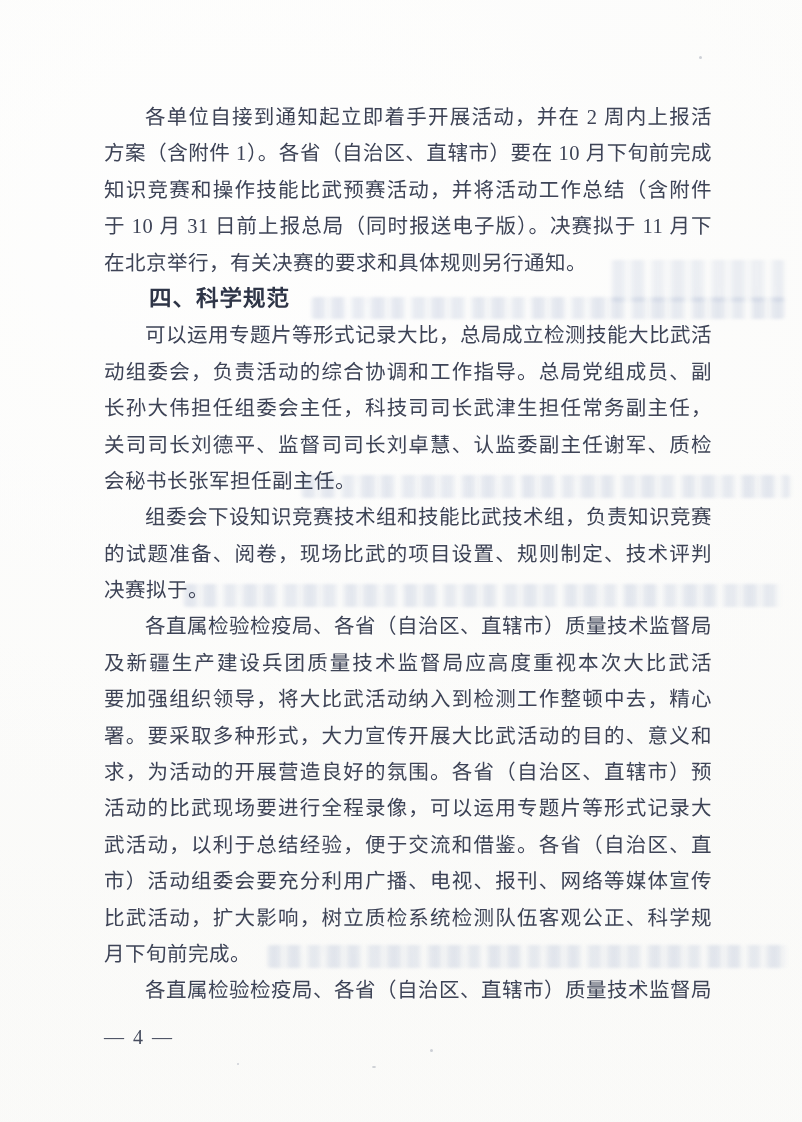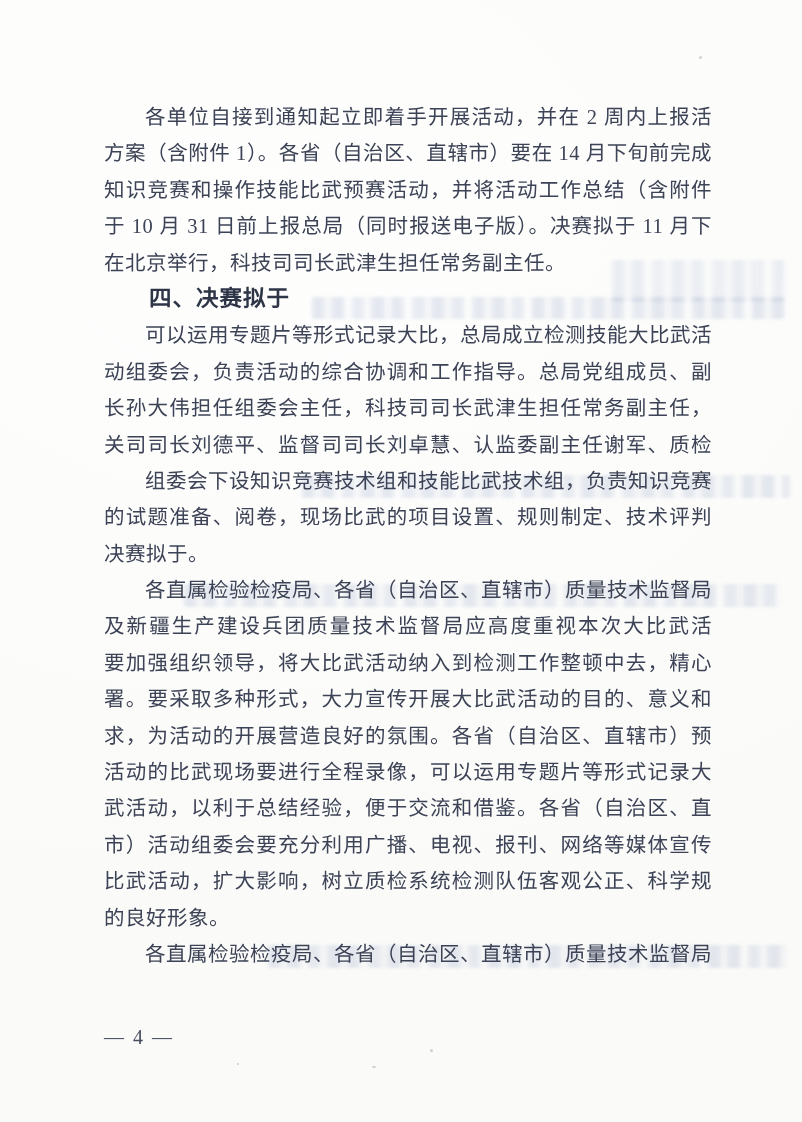--- a/index.html
+++ b/index.html
@@ -112,50 +112,51 @@
   <div class="bleed b5"></div>
 
   <div class="speck s1"></div>
   <div class="speck s2"></div>
   <div class="speck s3"></div>
   <div class="speck s4"></div>
 
   <div class="content">
       <div class="block">
         <div class="line first">各单位自接到通知起立即着手开展活动，并在 2 周内上报活动</div>
-        <div class="line">方案（含附件 1）。各省（自治区、直辖市）要在 14 月下旬前完成</div>
+        <div class="line">方案（含附件 1）。各省（自治区、直辖市）要在 10 月下旬前完成</div>
         <div class="line">知识竞赛和操作技能比武预赛活动，并将活动工作总结（含附件 2）</div>
         <div class="line">于 10 月 31 日前上报总局（同时报送电子版）。决赛拟于 11 月下旬</div>
-        <div class="line para-last">在北京举行，科技司司长武津生担任常务副主任。</div>
+        <div class="line para-last">在北京举行，有关决赛的要求和具体规则另行通知。</div>
       </div>
       <div class="block heading">
-        <div class="line first para-last">四、决赛拟于</div>
+        <div class="line first para-last">四、科学规范</div>
       </div>
       <div class="block">
         <div class="line first">可以运用专题片等形式记录大比，总局成立检测技能大比武活</div>
         <div class="line">动组委会，负责活动的综合协调和工作指导。总局党组成员、副局</div>
         <div class="line">长孙大伟担任组委会主任，科技司司长武津生担任常务副主任，通</div>
         <div class="line">关司司长刘德平、监督司司长刘卓慧、认监委副主任谢军、质检协</div>
+        <div class="line para-last">会秘书长张军担任副主任。</div>
       </div>
       <div class="block">
         <div class="line first">组委会下设知识竞赛技术组和技能比武技术组，负责知识竞赛</div>
         <div class="line">的试题准备、阅卷，现场比武的项目设置、规则制定、技术评判等</div>
         <div class="line para-last">决赛拟于。</div>
       </div>
       <div class="block">
         <div class="line first">各直属检验检疫局、各省（自治区、直辖市）质量技术监督局</div>
         <div class="line">及新疆生产建设兵团质量技术监督局应高度重视本次大比武活动，</div>
         <div class="line">要加强组织领导，将大比武活动纳入到检测工作整顿中去，精心部</div>
         <div class="line">署。要采取多种形式，大力宣传开展大比武活动的目的、意义和要</div>
         <div class="line">求，为活动的开展营造良好的氛围。各省（自治区、直辖市）预赛</div>
         <div class="line">活动的比武现场要进行全程录像，可以运用专题片等形式记录大比</div>
         <div class="line">武活动，以利于总结经验，便于交流和借鉴。各省（自治区、直辖</div>
         <div class="line">市）活动组委会要充分利用广播、电视、报刊、网络等媒体宣传大</div>
         <div class="line">比武活动，扩大影响，树立质检系统检测队伍客观公正、科学规范</div>
-        <div class="line para-last">的良好形象。</div>
+        <div class="line para-last">月下旬前完成。</div>
       </div>
       <div class="block">
         <div class="line first">各直属检验检疫局、各省（自治区、直辖市）质量技术监督局</div>
       </div>
     </div>
 
   <div class="footer">— 4 —</div>
 </div>
 
 </body></html>

